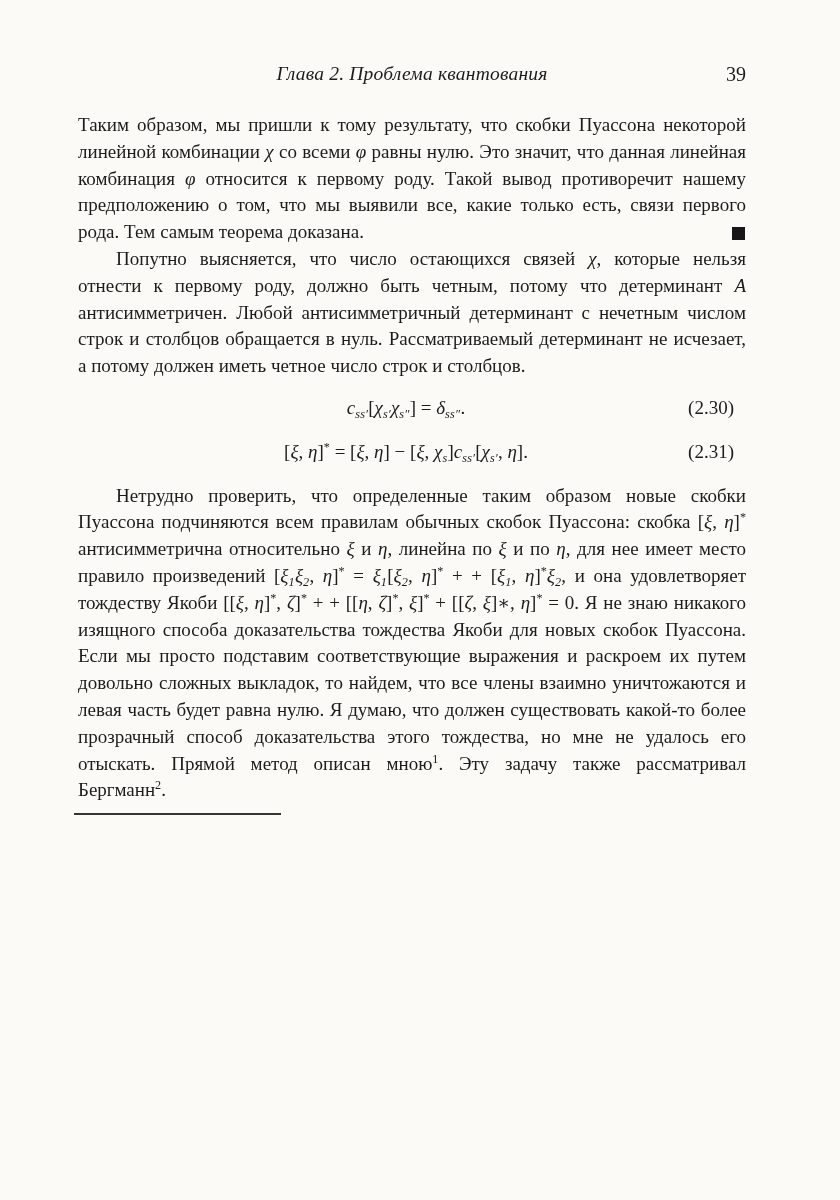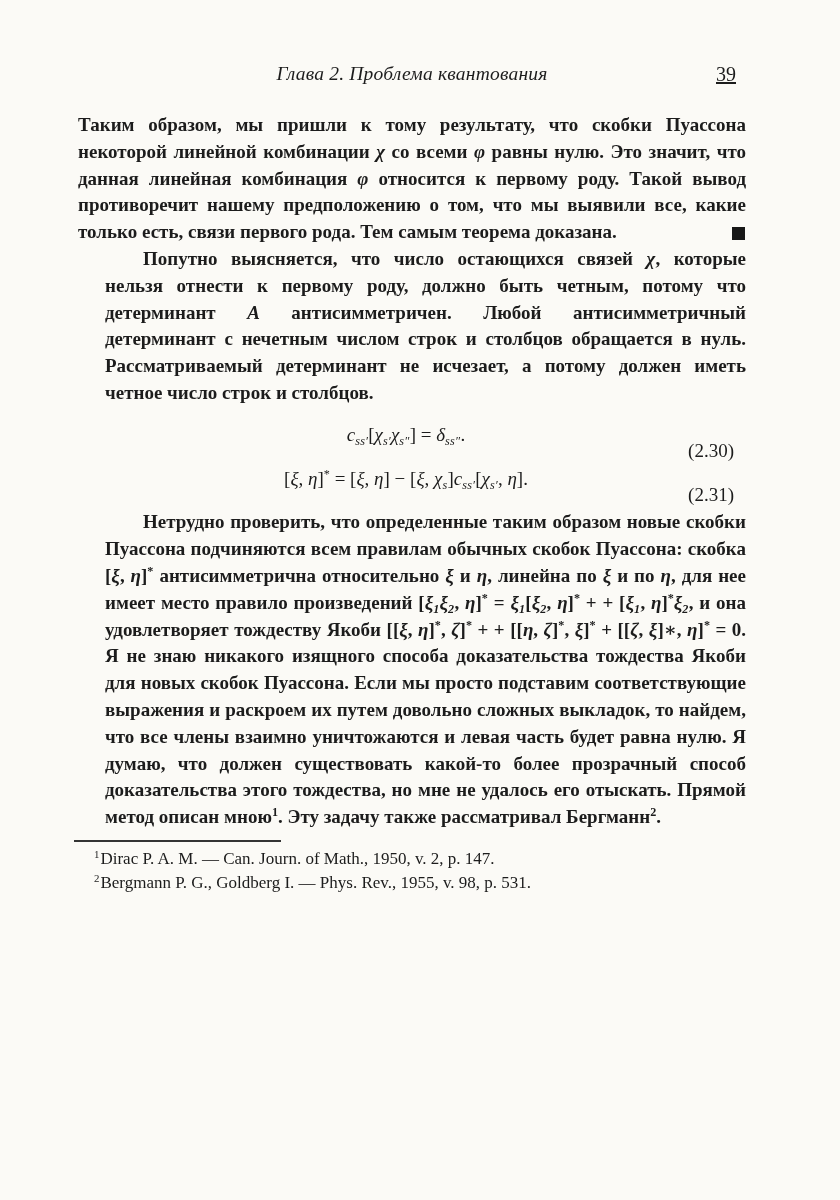--- a/index.html
+++ b/index.html
@@ -26,56 +26,54 @@
     line-height: 24px;
   }
   .chapter-title {
     display: block;
     text-align: center;
     font-style: italic;
     letter-spacing: 0.2px;
   }
   .page-number {
     position: absolute;
-    right: 10px;
+    right: 0;
     top: 0;
     font-style: normal;
     font-size: 20px;
-    text-decoration: underline;
   }
   .body-text {
     font-size: 19px;
     line-height: 26.8px;
     text-align: justify;
   }
   .para {
     margin: 0;
     position: relative;
     hyphens: auto;
-    font-weight: bold;
     -webkit-hyphens: auto;
   }
-  .para.indent { text-indent: 38px; margin-left: 27px; }
+  .para.indent { text-indent: 38px; }
   .mi { font-style: italic; }
   sub, sup {
     line-height: 0;
     font-size: 0.64em;
   }
   sub { font-style: italic; vertical-align: -0.32em; letter-spacing: 0.3px; }
   sup { font-style: normal; vertical-align: 0.55em; }
   .equation {
     position: relative;
     text-align: center;
     margin: 15px 12px 17px 0;
     text-indent: 0;
   }
   .eq-number {
     position: absolute;
     right: 0;
-    top: 16px;
+    top: 0;
   }
   .qed {
     position: absolute;
     right: 1px;
     bottom: 6px;
     width: 13px;
     height: 13px;
     background: #171717;
   }
   .footnotes {
@@ -104,18 +102,14 @@
   <div class="body-text">
       <p class="para"><span>Таким образом, мы пришли к тому результату, что скобки Пуассона некоторой линейной комбинации </span><span class="mi">χ</span><span> со всеми </span><span class="mi">φ</span><span> равны нулю. Это значит, что данная линейная комбинация </span><span class="mi">φ</span><span> относится к первому роду. Такой вывод противоречит нашему предположению о том, что мы выявили все, какие только есть, связи первого рода. Тем самым теорема доказана.</span><span class="qed"></span></p>
       <p class="para indent"><span>Попутно выясняется, что число остающихся связей </span><span class="mi">χ</span><span>, которые нельзя отнести к первому роду, должно быть четным, потому что детерминант </span><span class="mi">A</span><span> антисимметричен. Любой антисимметричный детерминант с нечетным числом строк и столбцов обращается в нуль. Рассматриваемый детерминант не исчезает, а потому должен иметь четное число строк и столбцов.</span></p>
       <div class="equation"><span><span class="mi">c</span><sub>ss′</sub><span>[</span><span class="mi">χ</span><sub>s′</sub><span class="mi">χ</span><sub>s″</sub><span>] = </span><span class="mi">δ</span><sub>ss″</sub><span>.</span></span><span class="eq-number">(2.30)</span></div>
       <div class="equation"><span><span>[</span><span class="mi">ξ</span><span>, </span><span class="mi">η</span><span>]</span><sup>*</sup><span> = [</span><span class="mi">ξ</span><span>, </span><span class="mi">η</span><span>] − [</span><span class="mi">ξ</span><span>, </span><span class="mi">χ</span><sub>s</sub><span>]</span><span class="mi">c</span><sub>ss′</sub><span>[</span><span class="mi">χ</span><sub>s′</sub><span>, </span><span class="mi">η</span><span>].</span></span><span class="eq-number">(2.31)</span></div>
       <p class="para indent"><span>Нетрудно проверить, что определенные таким образом новые скобки Пуассона подчиняются всем правилам обычных скобок Пуассона: скобка [</span><span class="mi">ξ</span><span>, </span><span class="mi">η</span><span>]</span><sup>*</sup><span> антисимметрична относительно </span><span class="mi">ξ</span><span> и </span><span class="mi">η</span><span>, линейна по </span><span class="mi">ξ</span><span> и по </span><span class="mi">η</span><span>, для нее имеет место правило произведений [</span><span class="mi">ξ</span><sub>1</sub><span class="mi">ξ</span><sub>2</sub><span>, </span><span class="mi">η</span><span>]</span><sup>*</sup><span> = </span><span class="mi">ξ</span><sub>1</sub><span>[</span><span class="mi">ξ</span><sub>2</sub><span>, </span><span class="mi">η</span><span>]</span><sup>*</sup><span> + + [</span><span class="mi">ξ</span><sub>1</sub><span>, </span><span class="mi">η</span><span>]</span><sup>*</sup><span class="mi">ξ</span><sub>2</sub><span>, и она удовлетворяет тождеству Якоби [[</span><span class="mi">ξ</span><span>, </span><span class="mi">η</span><span>]</span><sup>*</sup><span>, </span><span class="mi">ζ</span><span>]</span><sup>*</sup><span> + + [[</span><span class="mi">η</span><span>, </span><span class="mi">ζ</span><span>]</span><sup>*</sup><span>, </span><span class="mi">ξ</span><span>]</span><sup>*</sup><span> + [[</span><span class="mi">ζ</span><span>, </span><span class="mi">ξ</span><span>]∗, </span><span class="mi">η</span><span>]</span><sup>*</sup><span> = 0. Я не знаю никакого изящного способа доказательства тождества Якоби для новых скобок Пуассона. Если мы просто подставим соответствующие выражения и раскроем их путем довольно сложных выкладок, то найдем, что все члены взаимно уничтожаются и левая часть будет равна нулю. Я думаю, что должен существовать какой-то более прозрачный способ доказательства этого тождества, но мне не удалось его отыскать. Прямой метод описан мною</span><sup>1</sup><span>. Эту задачу также рассматривал Бергманн</span><sup>2</sup><span>.</span></p>
     </div>
 
   <div class="footnotes">
     <div class="footnote-rule"></div>
-    <div>
-        <div class="footnote"><sup>1</sup><span>Dirac P. A. M. — Can. Journ. of Math., 1950, v. 2, p. 147.</span></div>
-        <div class="footnote"><sup>2</sup><span>Bergmann P. G., Goldberg I. — Phys. Rev., 1955, v. 98, p. 531.</span></div>
-      </div>
   </div>
 </div>
 
 </body></html>

